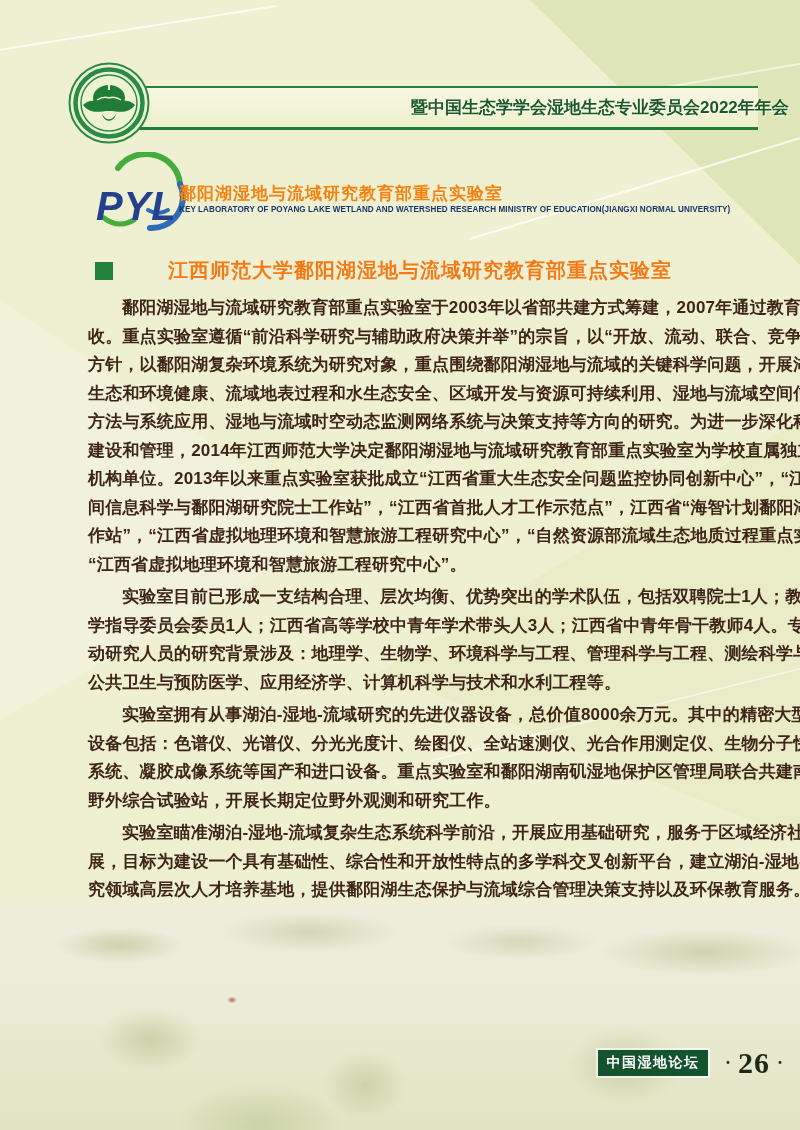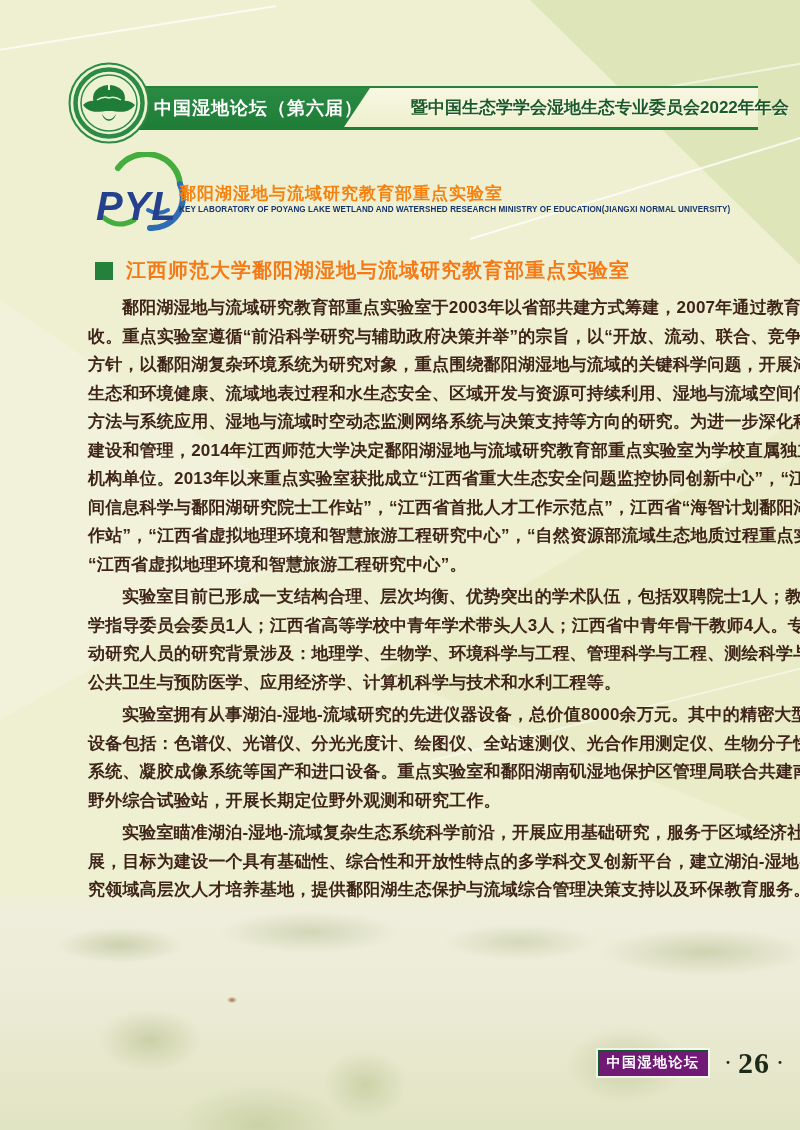--- a/index.html
+++ b/index.html
@@ -44,21 +44,21 @@
   .pyl-text{position:absolute;left:96px;top:172px;font-size:40px;font-weight:bold;
     color:#25418d;letter-spacing:1px;font-style:italic;margin-top:12px;}
   .lab-title{position:absolute;left:179px;top:182px;font-size:17px;font-weight:bold;
     color:#f5820f;letter-spacing:1px;white-space:nowrap;text-align:right;}
   .lab-sub{position:absolute;left:179px;top:204px;font-size:8.5px;font-weight:bold;
     color:#17356e;white-space:nowrap;transform:scaleX(0.95);transform-origin:left center;letter-spacing:0.1px;}
 
   
   .section-head{position:absolute;left:95px;top:257px;display:flex;align-items:center;}
   .section-sq{width:18px;height:18px;background:#23813c;margin-right:13px;flex:none;}
-  .section-head span{font-size:20px;font-weight:bold;color:#f57a17;letter-spacing:1px;white-space:nowrap;}
+  .section-head span{font-size:20px;font-weight:bold;color:#f57a17;letter-spacing:1px;white-space:nowrap;margin-left:42px;}
 
   
   .body-text{position:absolute;left:88px;top:294px;width:644px;
     font-size:17px;font-weight:bold;color:#3f2519;line-height:28.5px;letter-spacing:0.2px;}
   .para{margin:0 0 4px 0;}
   .para .line{white-space:nowrap;}
   .para .line:first-child{text-indent:34px;}
 
   
   .photo{position:absolute;left:0;top:890px;width:800px;height:240px;pointer-events:none;
@@ -69,44 +69,41 @@
       radial-gradient(150px 34px at 705px 62px, rgba(176,186,136,0.50), rgba(176,186,136,0) 70%),
       radial-gradient(75px 45px at 150px 150px, rgba(168,178,120,0.45), rgba(168,178,120,0) 70%),
       radial-gradient(60px 50px at 365px 195px, rgba(170,182,122,0.42), rgba(170,182,122,0) 70%),
       radial-gradient(85px 55px at 625px 175px, rgba(168,178,120,0.42), rgba(168,178,120,0) 70%),
       radial-gradient(120px 60px at 260px 235px, rgba(160,175,110,0.35), rgba(160,175,110,0) 70%),
       radial-gradient(6px 4px at 232px 110px, rgba(150,90,60,0.85), rgba(150,90,60,0) 85%),
       linear-gradient(180deg, rgba(239,238,221,0) 0%, #efeedd 10%, #ecebd6 45%, #e6e7cb 75%, #e1e4c3 100%);}
 
   
   .footer{position:absolute;left:598px;top:1046px;display:flex;align-items:center;z-index:6;}
-  .footer-box{width:108px;height:24px;background:#701a75;border:1px solid #14572a;
+  .footer-box{width:108px;height:24px;background:#14532d;border:1px solid #14572a;
     display:flex;align-items:center;justify-content:center;box-shadow:0 0 0 2px rgba(255,255,255,0.65);}
   .footer-box span{color:#ffffff;font-size:14px;font-weight:bold;letter-spacing:1.5px;white-space:nowrap;}
   .page-num{display:flex;align-items:center;margin-left:10px;font-family:"Liberation Serif", serif;color:#1d2a1a;}
   .page-num .dot{font-size:18px;font-weight:bold;margin:0 7px;}
   .page-num .num{font-size:30px;font-weight:bold;letter-spacing:1px;}
 </style>
 </head>
 <body>
 
 <div class="bg-poly bg-tr"></div>
 <div class="bg-poly bg-ml"></div>
 <div class="bg-poly bg-mr"></div>
 <div class="diag-line dl1"></div>
 <div class="diag-line dl2"></div>
 <div class="diag-line dl3"></div>
 <div class="diag-line dl4"></div>
 
 <div class="photo"></div>
 
 <div class="banner">
-  <div class="banner-left">
-    <span>中国湿地论坛（第六届）</span>
-  </div>
   <div class="banner-right">
     <span>暨中国生态学学会湿地生态专业委员会2022年年会</span>
   </div>
 </div>
 
 <svg class="emblem" viewBox="0 0 82 82">
   <circle cx="41" cy="41" r="39.5" fill="#edf2d2" stroke="#2b8a43" stroke-width="2"></circle>
   <circle cx="41" cy="41" r="33.5" fill="none" stroke="#2b8a43" stroke-width="4.5"></circle>
   <circle cx="41" cy="41" r="28" fill="none" stroke="#2b8a43" stroke-width="1.5"></circle>
   <ellipse cx="41" cy="36" rx="16" ry="13" fill="#1f7d37"></ellipse>

